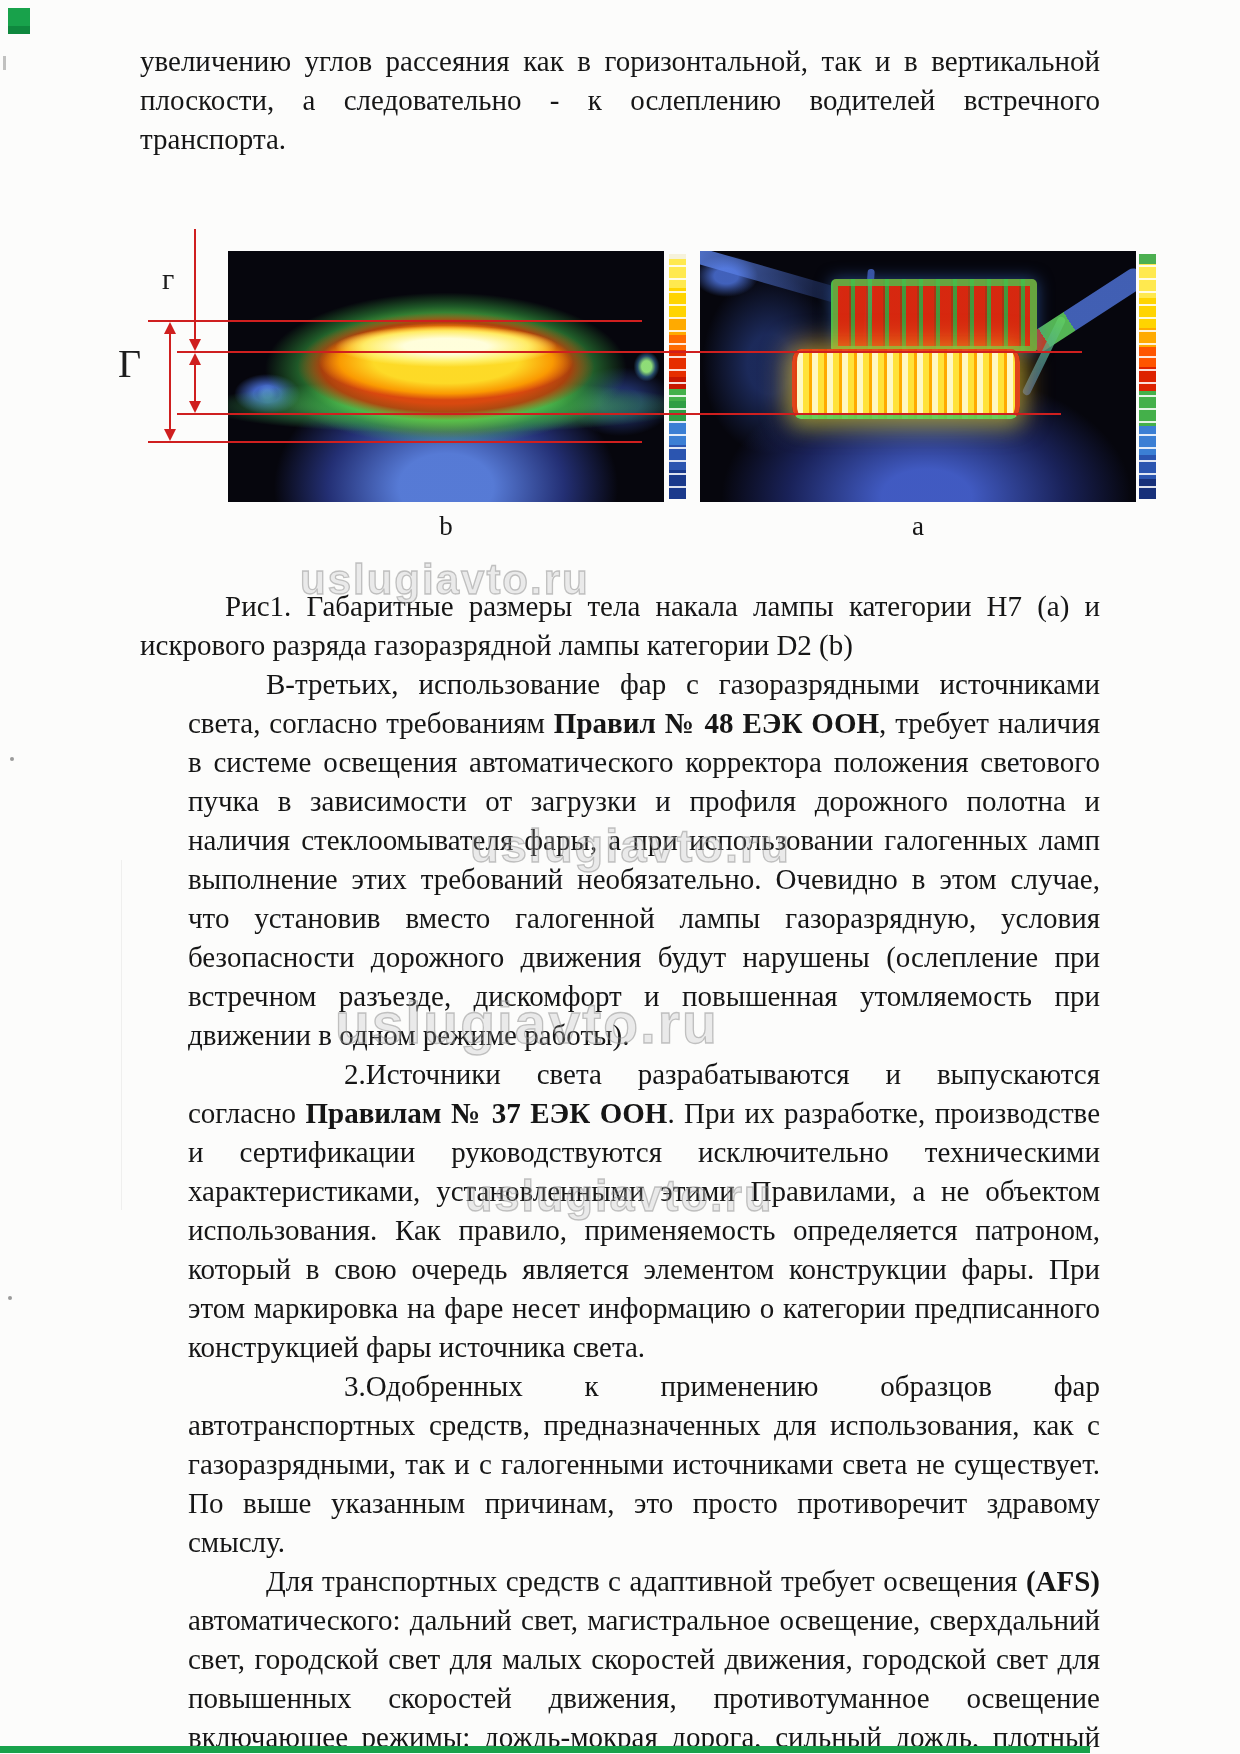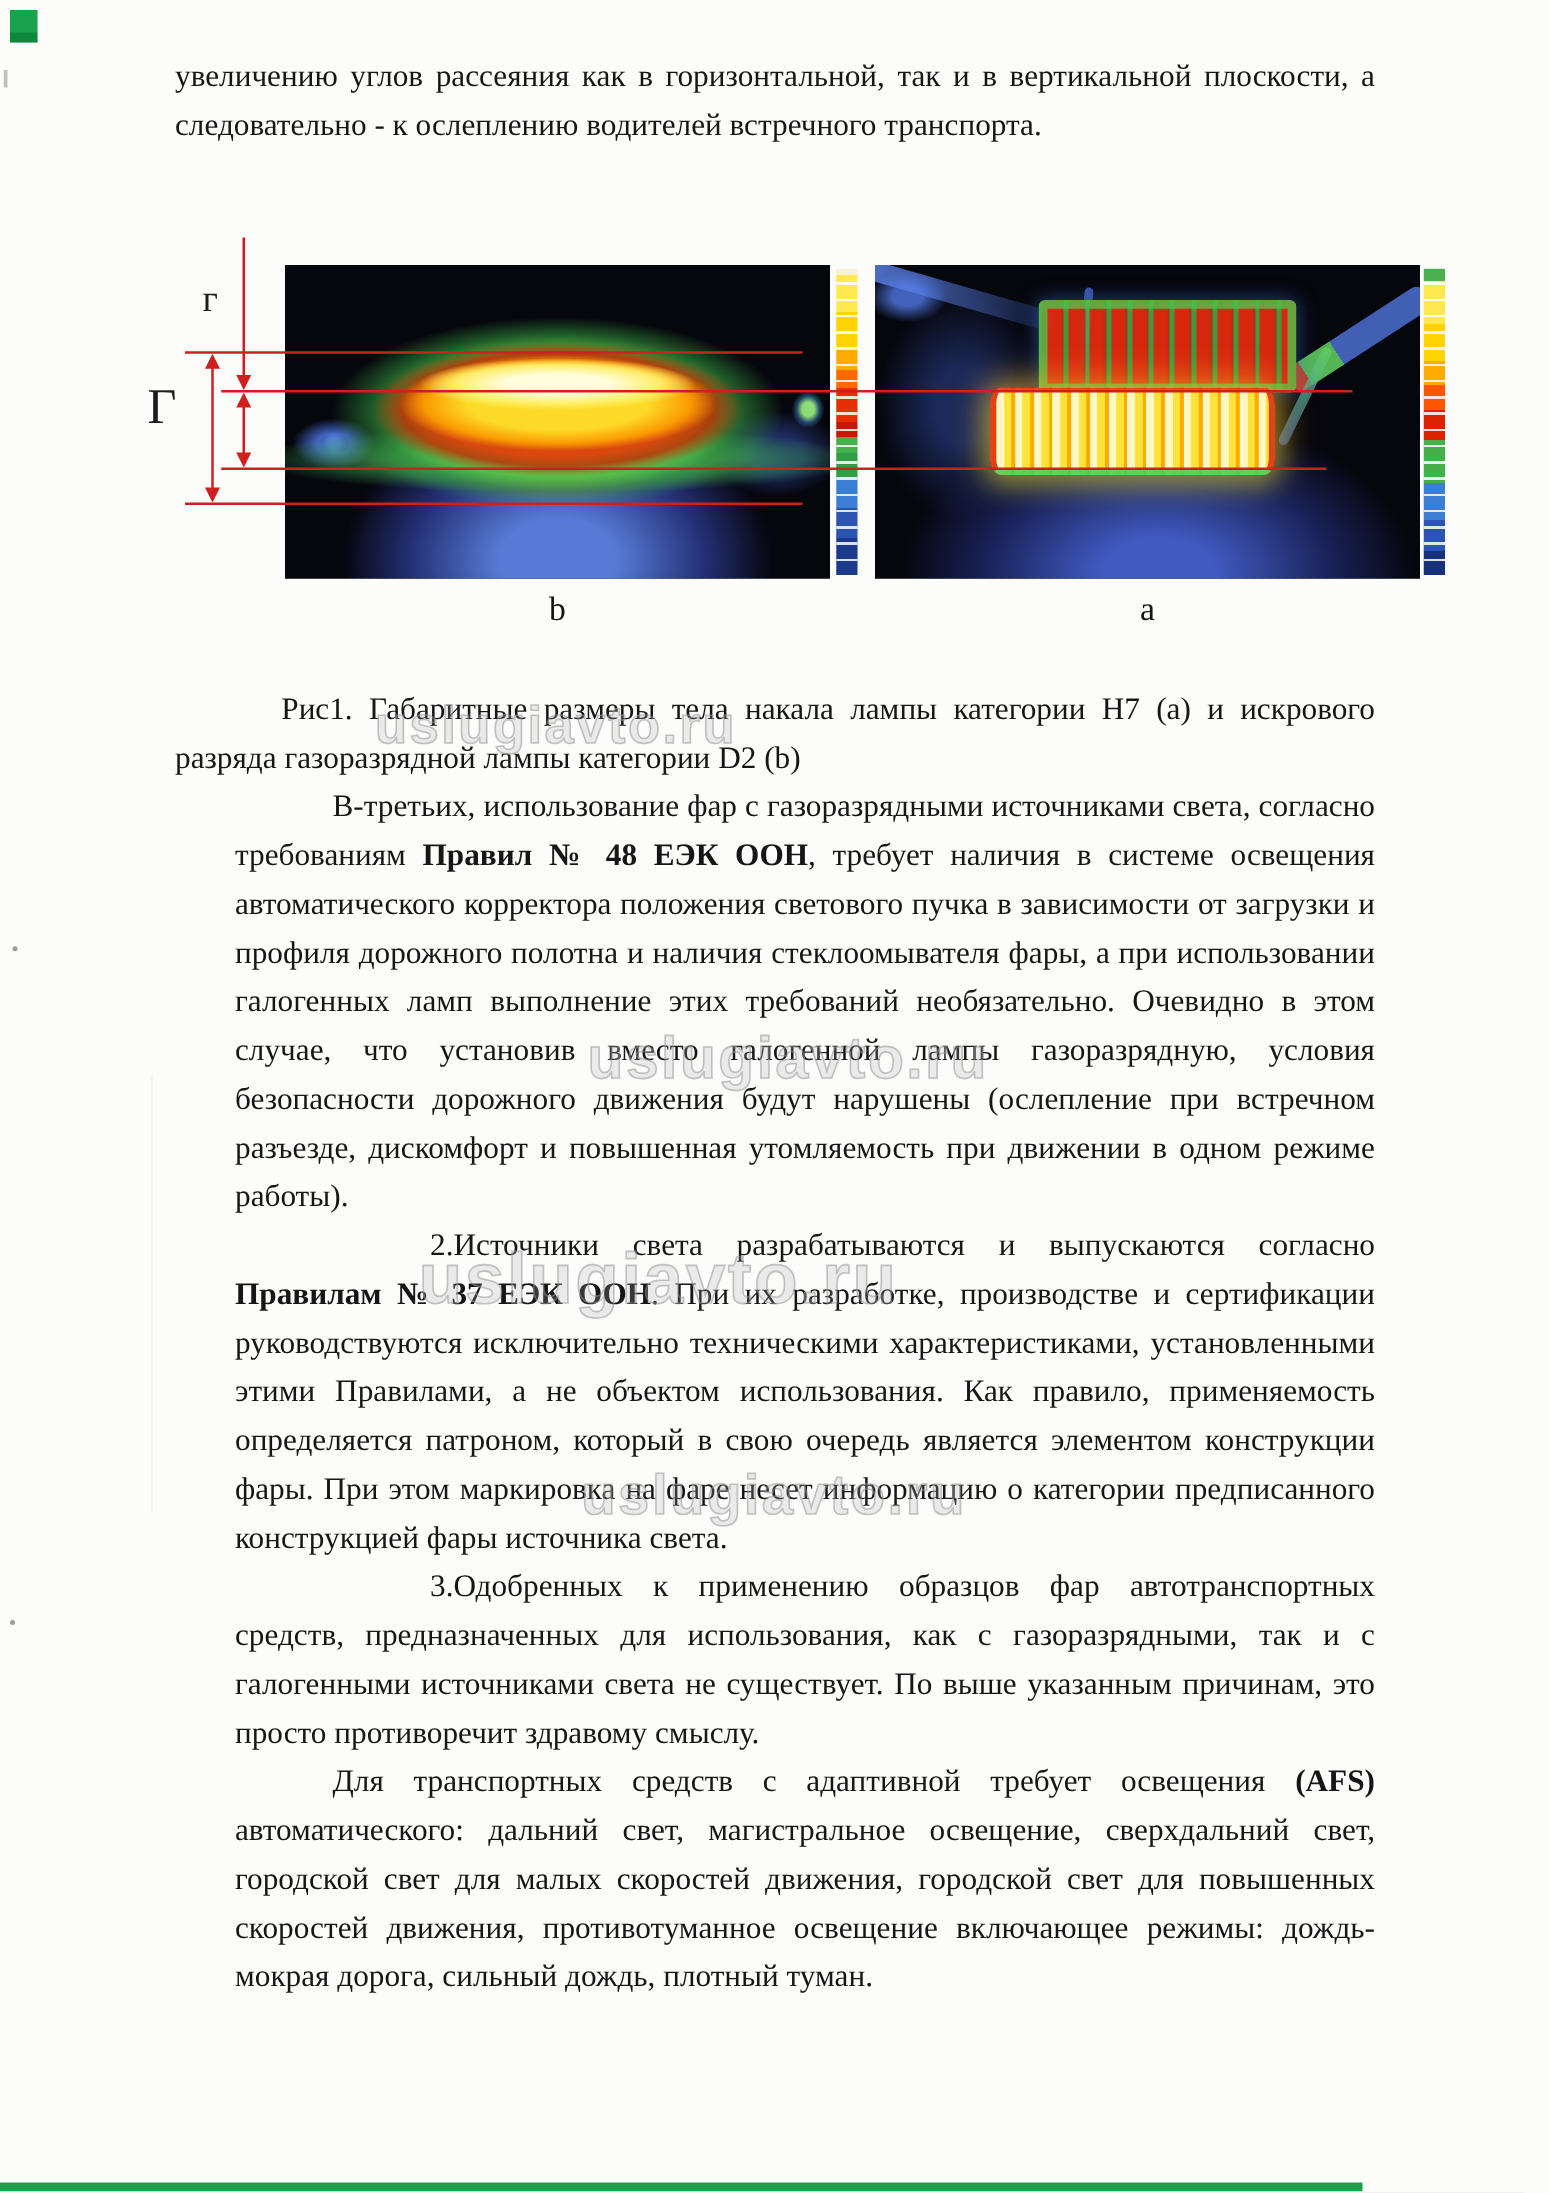--- a/index.html
+++ b/index.html
@@ -8,21 +8,21 @@
     width:1240px;height:1754px;
     margin:0 auto;
     background:#fcfcfb;
     overflow:hidden;
     font-family:"Liberation Serif","DejaVu Serif",serif;
     color:#161616;
   }
   .content{padding:42px 140px 0 140px;}
   p{margin:0;}
   .body-par{
-    font-size:25px;line-height:39px;
+    font-size:29px;line-height:39px;
     text-align:justify;
   }
   .indent{text-indent:78px;margin-left:48px;}
   .cap-indent{text-indent:85px;}
   .pnum{display:inline-block;min-width:70px;}
   b{font-weight:bold;}
 
   
   .fig{position:relative;height:345px;margin:55px -140px 0 -140px;}
   .thermal{

